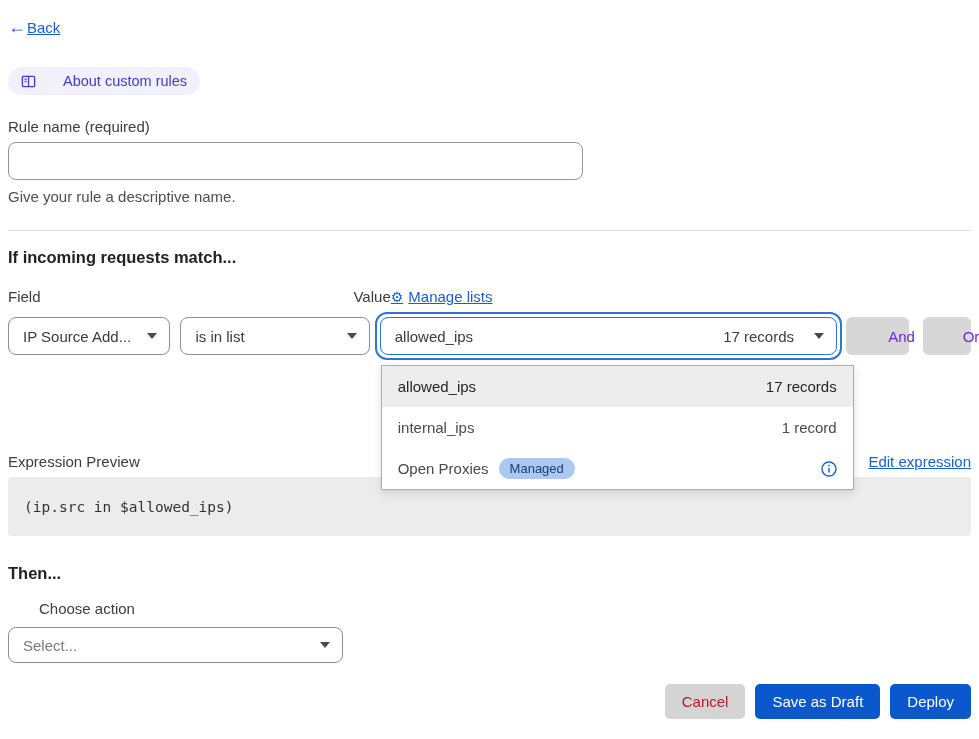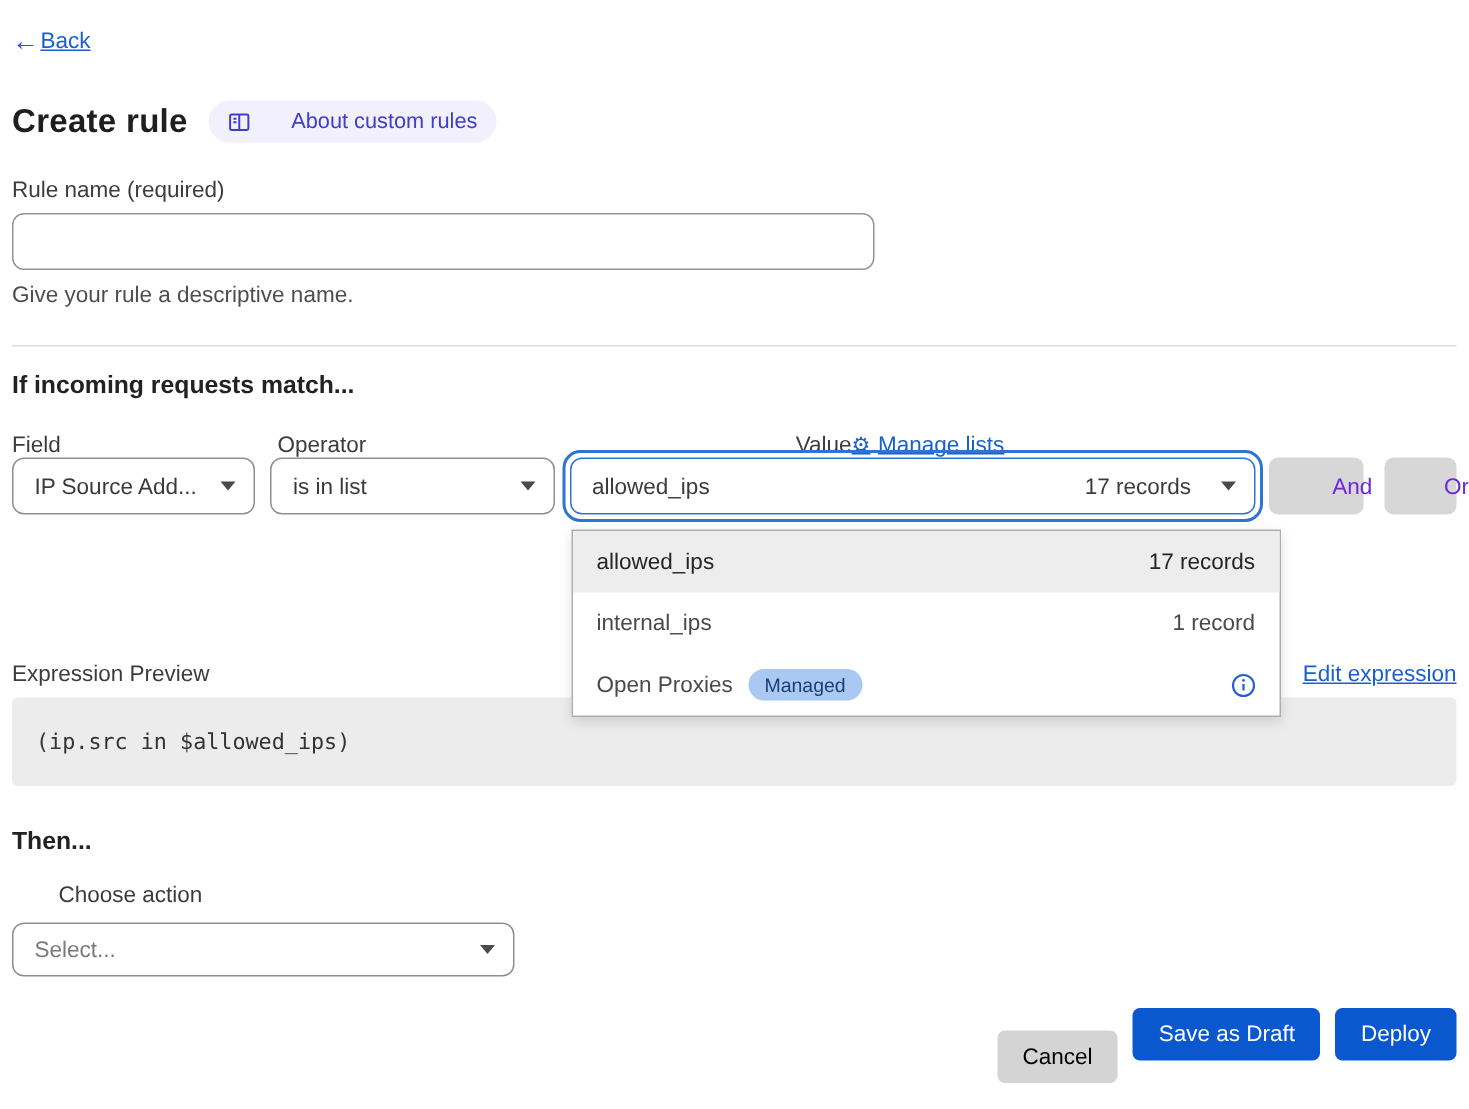--- a/index.html
+++ b/index.html
@@ -16,21 +16,21 @@
 .text-input { display:block; margin-top: 7px; width: 575px; height: 38px; border: 1px solid #949494; border-radius: 8px; font-size: 15px; padding: 0 12px; outline: none; }
 .help { font-size: 15px; color: #4e4e4e; margin-top: 8px; }
 .divider { height: 1px; background: #dcdcdc; margin-top: 25px; }
 h2 { font-size: 16.5px; font-weight: bold; color: #222; margin-top: 17px; }
 .cond-labels { margin-top: 21px; display: flex; font-size: 15px; color: #3c3c3c; }
 .cl-field { width: 177px; }
 .cl-operator { width: 177px; }
 .cl-value { width: 476px; display: flex; justify-content: center; align-items: center; }
 .manage-link { display: inline-flex; align-items: center; gap: 5px; font-size: 15px; }
 .gear-glyph { font-family: "DejaVu Sans", sans-serif; font-size: 14px; color: #1a5fd0; line-height: 1; }
-.controls { display: flex; align-items: center; }
+.controls { margin-top: 12px; display: flex; align-items: center; }
 .select { position: relative; height: 38px; border: 1px solid #8f8f8f; border-radius: 8px; background: #fff; display: flex; align-items: center; padding: 0 34px 0 14px; font-size: 15px; color: #3a3a3a; cursor: pointer; }
 .caret { position: absolute; right: 12px; top: 50%; margin-top: -3px; width: 0; height: 0; border-left: 5px solid transparent; border-right: 5px solid transparent; border-top: 6px solid #4a4a4a; }
 .sel-field { width: 167px; }
 .sel-operator { width: 195px; margin-left: 10px; }
 .value-wrap { position: relative; margin-left: 10px; width: 476px; height: 38px; }
 .focus-ring { position: absolute; left: -5px; right: -5px; top: -5px; bottom: -5px; border: 2px solid #2e74d4; border-radius: 12px; pointer-events: none; }
 .value-select { width: 100%; border: 1.5px solid #2e74d4; justify-content: space-between; }
 .value-meta { color: #3c3c3c; margin-right: 8px; margin-left: auto; }
 .and-btn { margin-left: 9px; width: 63px; }
 .or-btn { margin-left: 14px; width: 45px; }
@@ -43,35 +43,34 @@
 .mi-left { display: flex; align-items: center; gap: 10px; }
 .managed-pill { background: #a9c9f2; color: #1c3e77; font-size: 13px; padding: 3px 11px; border-radius: 999px; }
 .info-icon { width: 16px; height: 16px; }
 .expr-row { margin-top: 98px; display: flex; justify-content: space-between; align-items: center; font-size: 15px; color: #3c3c3c; }
 .expr-box { margin-top: 7px; height: 59px; background: #ececec; border-radius: 4px; display: flex; align-items: center; padding: 0 16px; font-family: "DejaVu Sans Mono", monospace; font-size: 14.5px; color: #333; }
 .then-h { margin-top: 28px; }
 .choose-label { margin-top: 17px; margin-left: 31px; }
 .action-select { margin-top: 10px; width: 335px; height: 36px; color: #7a7a7a; }
 .footer { margin-top: 21px; display: flex; justify-content: flex-end; gap: 10px; }
 .btn { height: 35px; border: none; border-radius: 5px; font-size: 15px; display: flex; align-items: center; justify-content: center; padding: 0 17px; cursor: pointer; font-family: inherit; }
-.btn-gray { background: #d4d4d4; color: #000000; margin-top: 15px; }
+.btn-gray { background: #d4d4d4; color: #b91c1c; }
 .btn-blue { background: #0b57cd; color: #fff; }
 </style>
 </head>
 <body>
 
 <div class="page">
 
   <div class="back-row">
     <span class="back-arrow">←</span>
     <a class="link">Back</a>
   </div>
 
   <div class="title-row">
-    <h1>Create rule</h1>
     <span class="about-badge">
       <svg width="15" height="15" viewBox="0 0 16 16" fill="none" stroke="#3e3ec8" stroke-width="1.4">
           <rect x="1.5" y="2.5" width="13" height="11" rx="1"></rect>
           <line x1="8" y1="2.5" x2="8" y2="13.5"></line>
           <line x1="3.8" y1="5.5" x2="6" y2="5.5"></line>
           <line x1="3.8" y1="8" x2="6" y2="8"></line>
         </svg>
       <span>About custom rules</span>
     </span>
   </div>
@@ -79,21 +78,20 @@
   <div class="form-label">Rule name (required)</div>
   <input class="text-input" type="text" value="" style="">
   <div class="help">Give your rule a descriptive name.</div>
 
   <div class="divider"></div>
 
   <h2>If incoming requests match...</h2>
 
   <div class="cond-labels">
     <div class="cl-field">Field</div>
-    <div class="cl-operator">Operator</div>
     <div class="cl-value">
       <span>Value</span>
       <a class="link manage-link">
         <span class="gear-glyph">⚙</span>
         <span>Manage lists</span>
       </a>
     </div>
   </div>
 
   <div class="controls">

